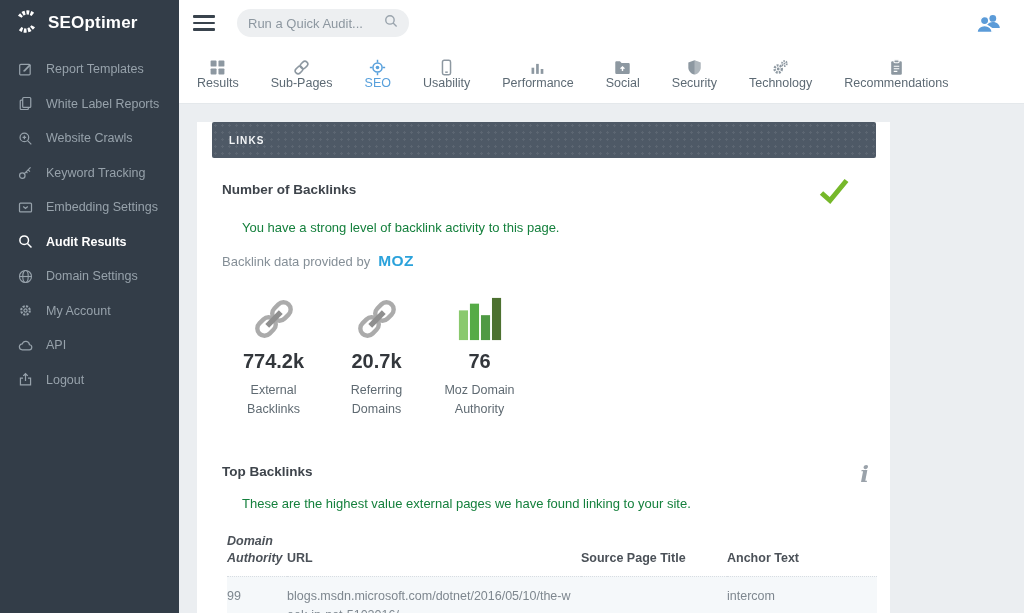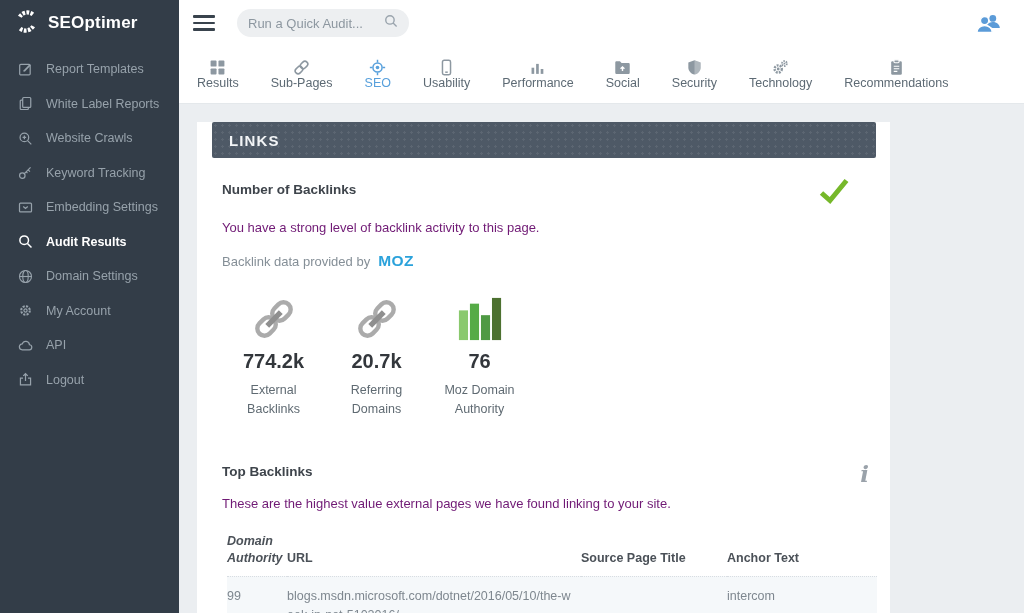--- a/index.html
+++ b/index.html
@@ -35,30 +35,30 @@
     border-bottom: 1px solid #e4e8eb; }
   .tab { display: flex; flex-direction: column; align-items: center; gap: 0; padding: 0 16px 13px;
     font-size: 12.5px; color: #5d6a74; cursor: pointer; }
   .tab .tab-icon { height: 17px; color: #8d98a1; display: flex; align-items: center; }
   .tab.active { color: #58a0dc; }
   .tab.active .tab-icon { color: #58a0dc; }
   
   .content { flex: 1; background: #ebeef1; overflow: hidden; }
   .card { background: #fff; width: 693px; margin-left: 18px; min-height: 520px; padding-bottom: 10px; }
   .links-header { margin: 18px 14px 0 15px; height: 36px; background: #4e5966; border-radius: 2px;
-    display: flex; align-items: center; padding: 0 17px; color: #f2f4f6; font-size: 15px; font-weight: 700;
+    display: flex; align-items: center; padding: 0 17px; color: #f2f4f6; font-size: 10px; font-weight: 700;
     letter-spacing: 1.1px;
     background-image: radial-gradient(circle, rgba(255,255,255,0.08) 1px, transparent 1.2px);
     background-size: 7px 7px; }
   .section { margin: 0 13px 0 25px; }
   .sec-head { display: flex; justify-content: space-between; align-items: flex-start; }
   .sec-head.first { margin-top: 20px; }
   .sec-head.second { margin-top: 40px; }
   .sec-title { font-size: 13.5px; font-weight: 700; color: #3e444b; padding-top: 4px; }
-  .sec-desc { margin-top: 11px; font-size: 13px; color: #701a75; }
+  .sec-desc { margin-top: 11px; font-size: 13px; color: #15803d; margin-left: 20px; }
   .provider-row { margin-top: 17px; display: flex; align-items: center; gap: 8px; font-size: 13px; color: #858f97; }
   .moz-logo { font-size: 15.5px; font-weight: 800; color: #2ba2db; letter-spacing: .5px; cursor: pointer; }
   .info-icon { font-family: "DejaVu Serif", serif; font-style: italic; font-weight: 700; font-size: 23px;
     color: #9aa2aa; line-height: 1; padding: 2px 8px 0 0; cursor: pointer; }
   
   .stats { display: flex; margin-top: 22px; }
   .stat { width: 103px; text-align: center; }
   .stat-icon { height: 50px; display: flex; align-items: flex-end; justify-content: center; }
   .stat-value { margin-top: 8px; font-size: 20px; font-weight: 700; color: #33373c; }
   .stat-label { margin-top: 8px; font-size: 12.5px; color: #5f6a72; line-height: 1.55; padding: 0 6px; }

